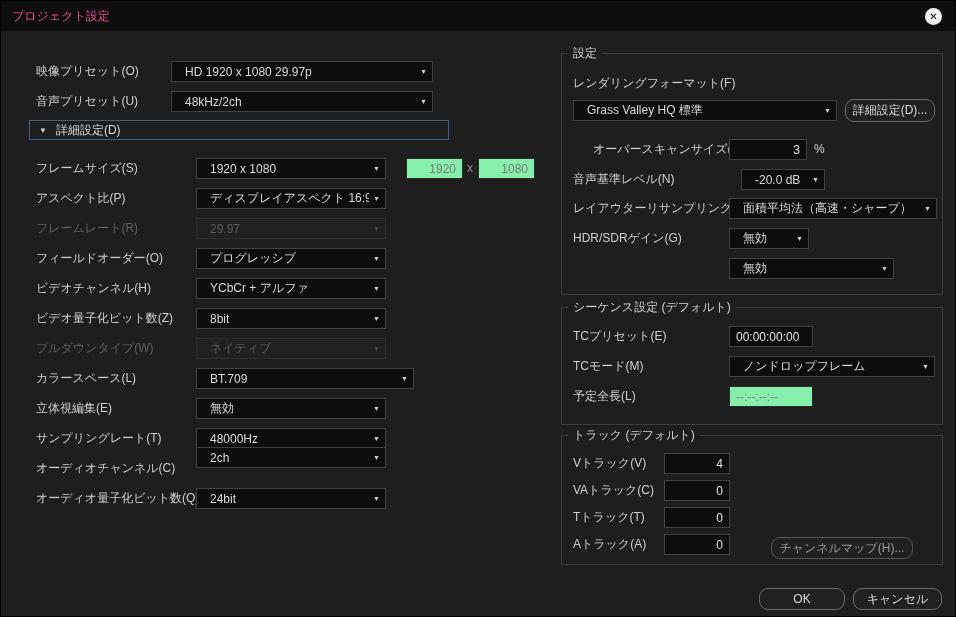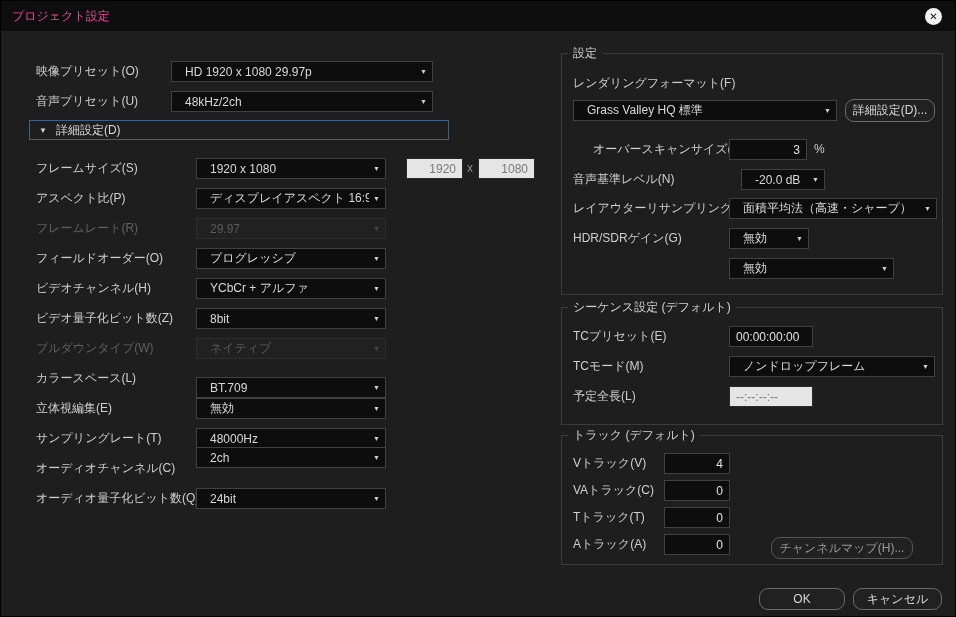--- a/index.html
+++ b/index.html
@@ -36,21 +36,21 @@
   .combo .txt { flex: 1; overflow: hidden; white-space: nowrap; }
   .combo .arr { font-size: 7px; color: #cfcfcf; margin-left: 4px; flex: none; }
   .combo.disabled { background: #212121; border-color: #2e2e2e; color: #5c5c5c; cursor: default; }
   .combo.disabled .arr { color: #484848; }
   .inputbox {
     position: absolute; height: 21px; background: #0d0d0d;
     border: 1px solid #414141; color: #e2e2e2; font-size: 12px;
     display: flex; align-items: center; padding: 0 6px; white-space: nowrap;
   }
   .inputbox.right { justify-content: flex-end; }
-  .inputbox.disabled { background: #e5e5e5; border-color: #2b2b2b; color: #7a7a7a; }
+  .inputbox.disabled { background: #86efac; border-color: #2b2b2b; color: #7a7a7a; }
   .groupbox { position: absolute; border: 1px solid #3c3c3c; }
   .legend {
     position: absolute; height: 15px; line-height: 15px;
     font-size: 12px; color: #d2d2d2; background: #1e1e1e;
     padding: 0 5px; white-space: nowrap;
   }
   .btn {
     position: absolute; background: #212121; border: 1px solid #6a6a6a;
     color: #d8d8d8; font-size: 12px; display: flex; align-items: center;
     justify-content: center; cursor: pointer; white-space: nowrap;
@@ -136,21 +136,21 @@
     <span class="arr">▼</span>
   </div>
 
   <span class="lbl dim" style="left:35px;top:337px">プルダウンタイプ(W)</span>
   <div class="combo disabled" style="left:195px;top:337px;width:190px">
     <span class="txt">ネイティブ</span>
     <span class="arr">▼</span>
   </div>
 
   <span class="lbl" style="left:35px;top:367px">カラースペース(L)</span>
-  <div class="combo" style="left:195px;top:376px;width:190px">
+  <div class="combo" style="left:195px;top:367px;width:218px">
     <span class="txt">BT.709</span>
     <span class="arr">▼</span>
   </div>
 
   <span class="lbl" style="left:35px;top:397px">立体視編集(E)</span>
   <div class="combo" style="left:195px;top:397px;width:190px">
     <span class="txt">無効</span>
     <span class="arr">▼</span>
   </div>
 

